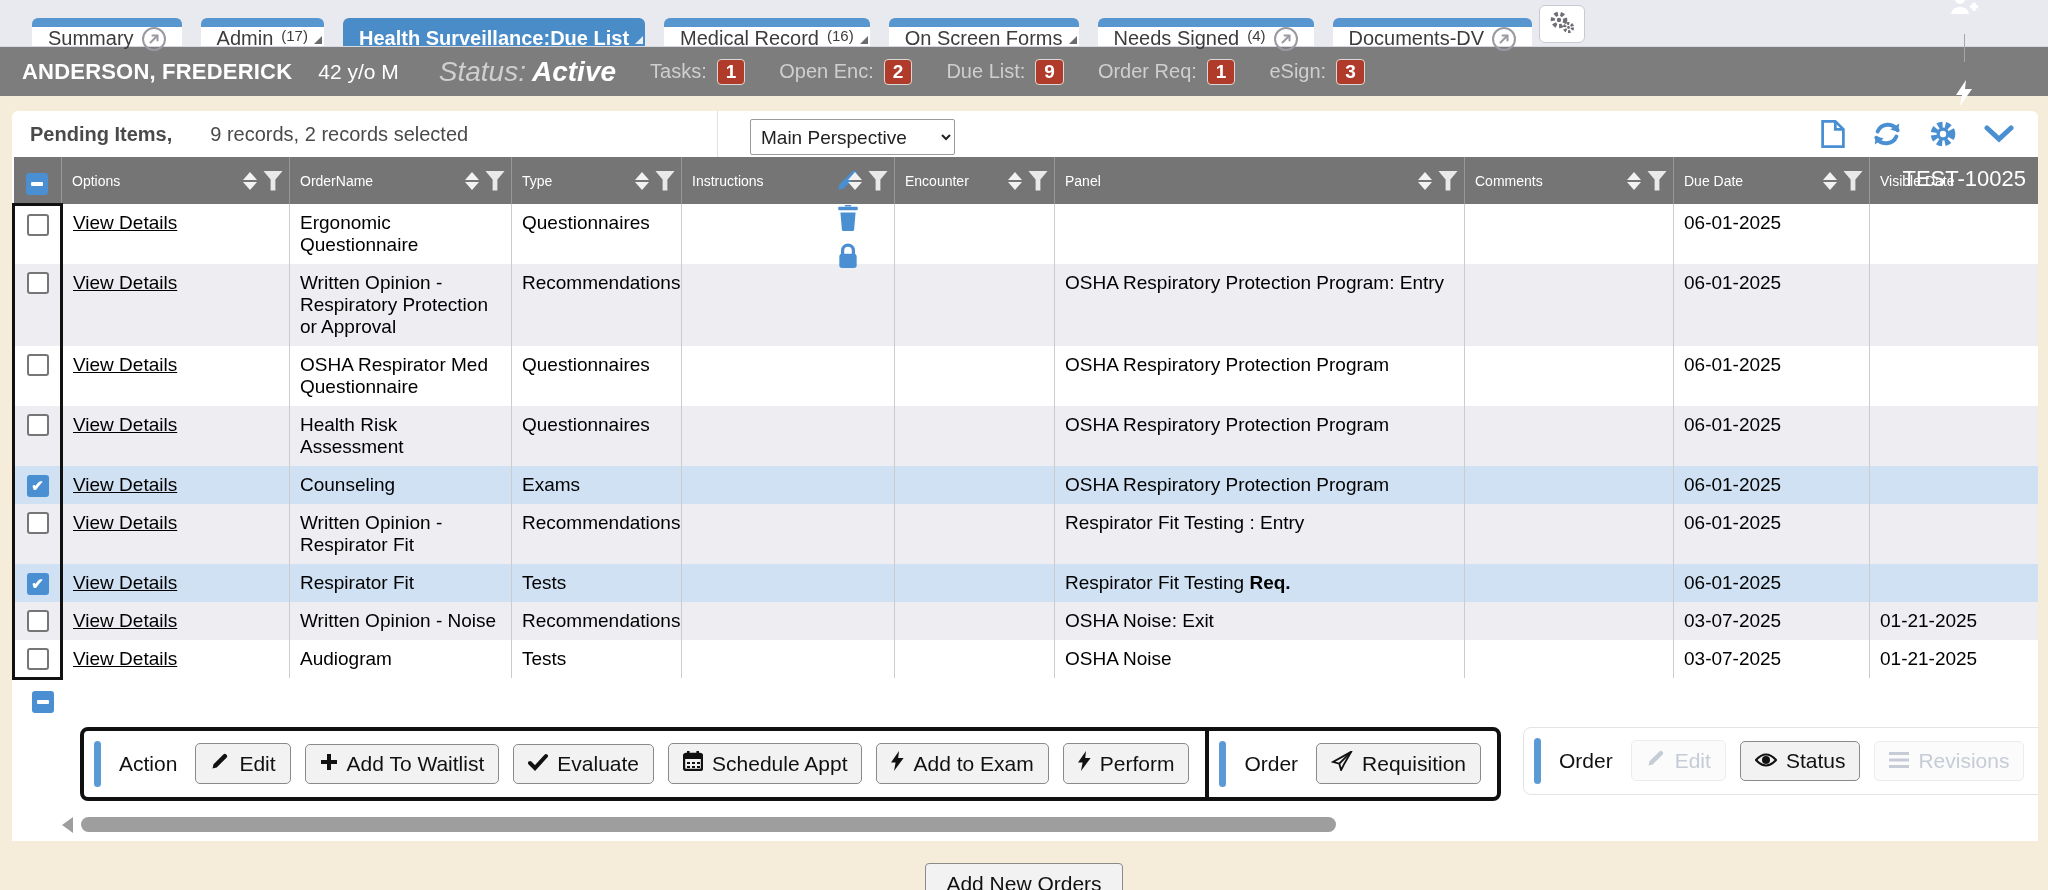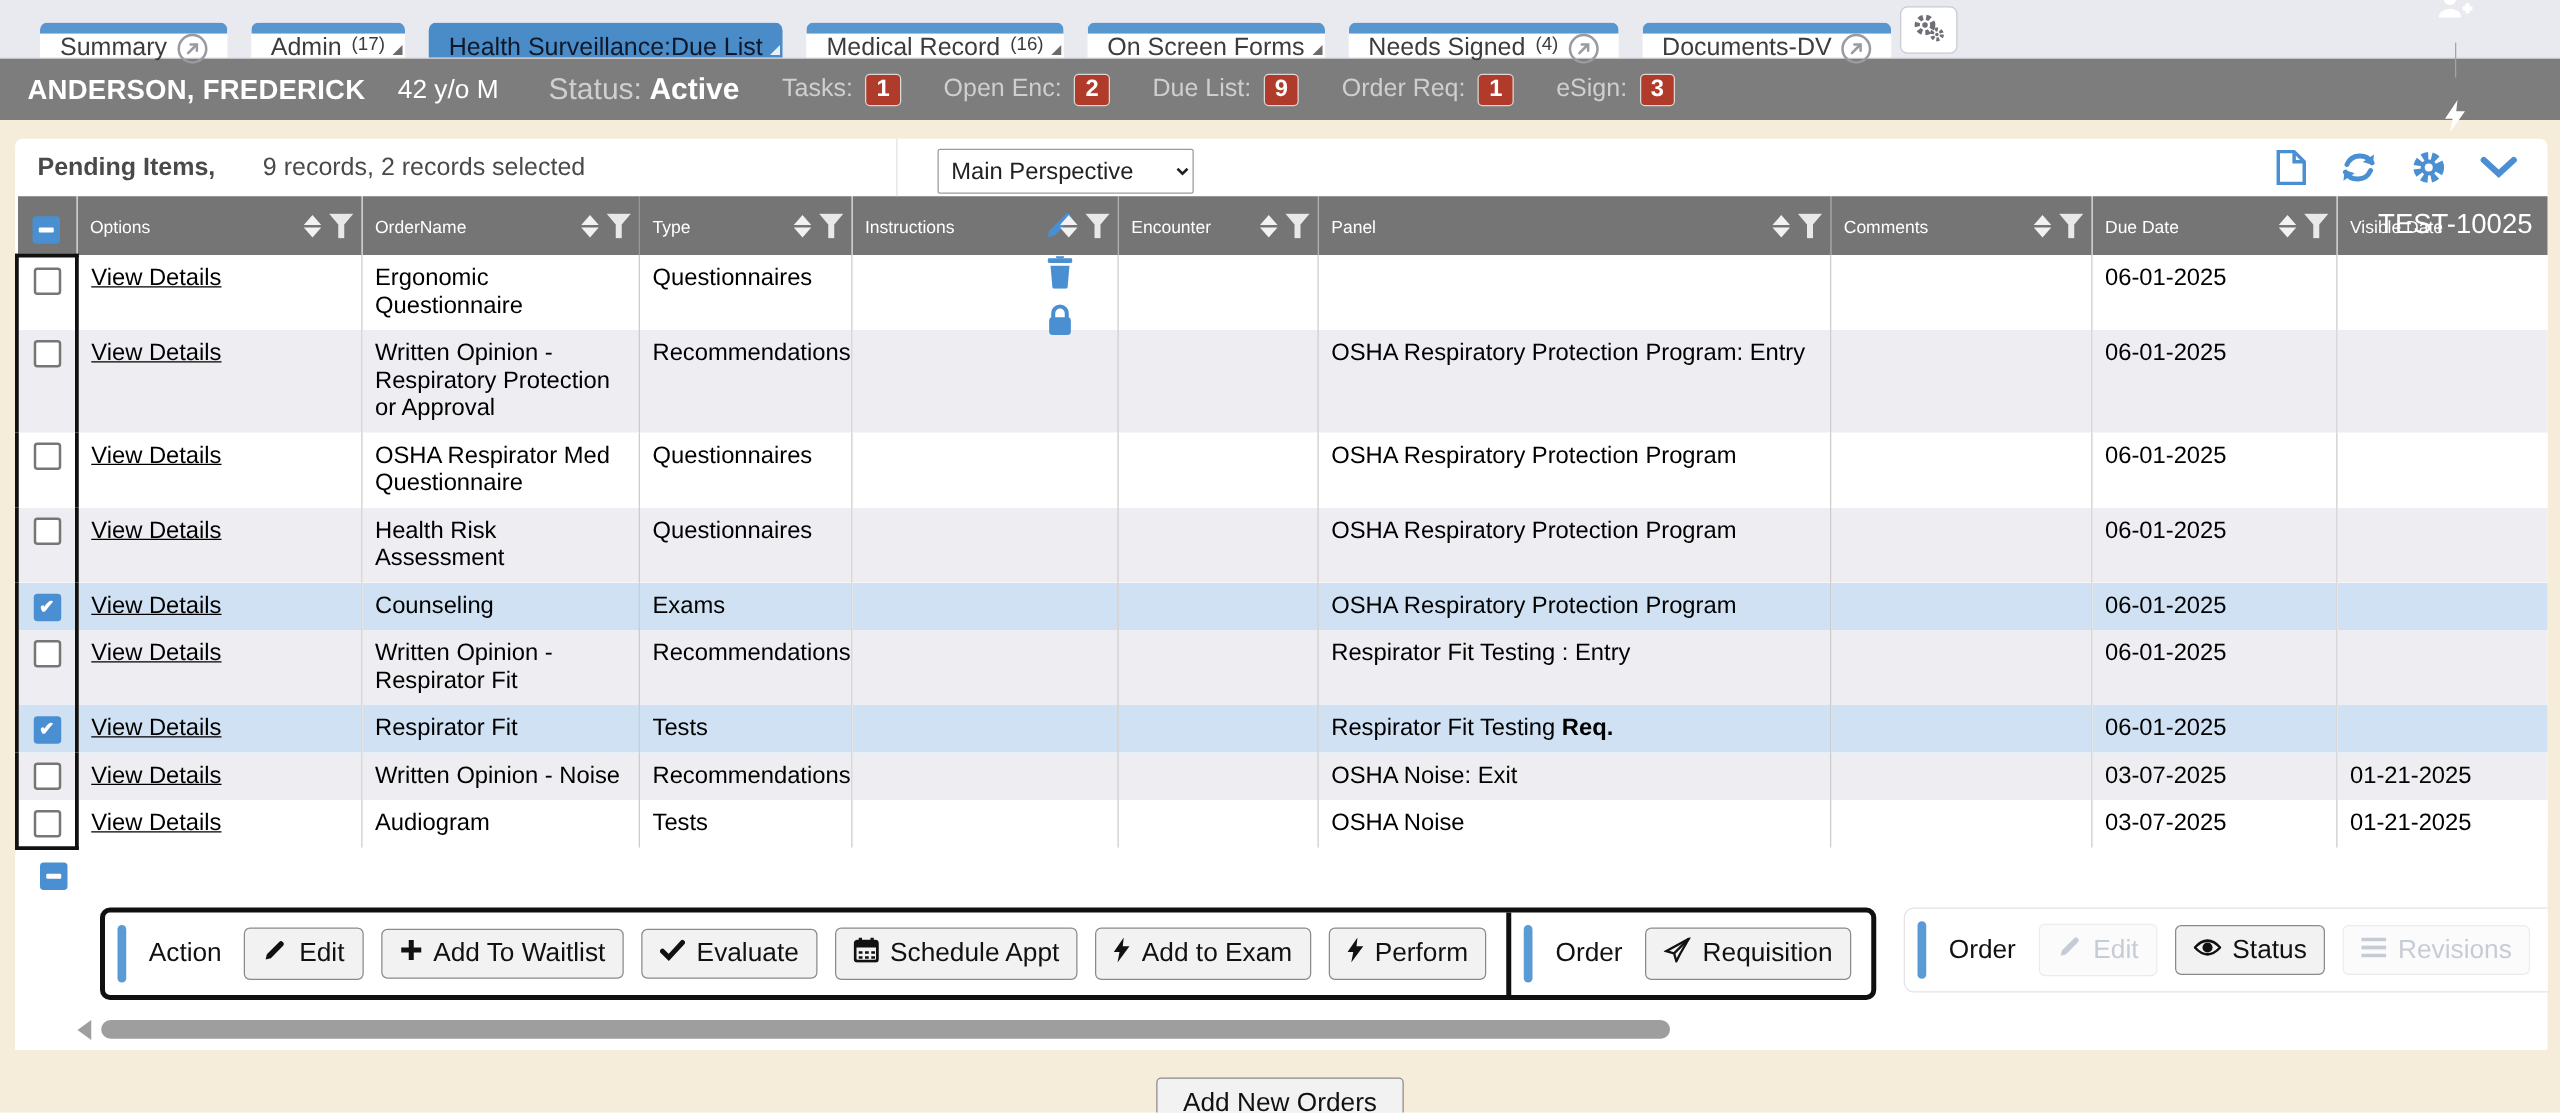--- a/index.html
+++ b/index.html
@@ -3,31 +3,31 @@
 <meta charset="utf-8">
 <style>
   * { margin:0; padding:0; box-sizing:border-box; }
   html,body { width:2048px; height:890px; overflow:hidden; }
   body { font-family:"Liberation Sans", sans-serif; background:#f5edda; }
 
   
   .tabbar { height:47px; background:#e9e9f0; display:flex; align-items:flex-end; padding:0 0 0 20px; gap:7px; border-bottom:1px solid #d8d8e0; }
   .tab { position:relative; background:#ffffff; border-radius:6px 6px 0 0; border-top:9px solid #5796cf; height:28px; display:flex; align-items:flex-start; gap:8px; padding:0 16px; font-size:20px; color:#3c3c3c; cursor:pointer; white-space:nowrap;margin-left:12px; }
   .tab .cnt { font-size:15px; color:#3c3c3c; }
-  .tab.active { background:#4a8cc7; border-top-color:#4a8cc7; color:#0f172a; font-weight:normal; }
+  .tab.active { background:#4a8cc7; border-top-color:#4a8cc7; color:#ffffff; font-weight:bold; }
   .tab .corner { position:absolute; right:2px; bottom:2px; width:0; height:0; border-left:8px solid transparent; border-bottom:8px solid #6b6b6b; }
   .tab.active .corner { border-bottom-color:#e8f0f8; }
   .popup-ico { width:24px; height:24px; border:2px solid #9a9aa2; border-radius:50%; color:#9a9aa2; display:inline-flex; align-items:center; justify-content:center; font-size:14px; font-weight:bold; }
   .gear-tab { background:#fff; border:1px solid #c9c9d2; border-radius:6px; height:38px; width:46px; margin-bottom:3px; display:flex; align-items:center; justify-content:center; color:#6e6e76; cursor:pointer; }
 
   
   .patientbar { height:49px; background:#7d7d7d; display:flex; align-items:center; padding:0 22px; color:#fff; }
   .pb-name { font-size:22px; font-weight:bold; letter-spacing:.2px; }
   .pb-age { font-size:21px; margin-left:26px; }
-  .pb-status { margin-left:40px; font-size:24px; color:#cfcfcf; }
+  .pb-status { margin-left:40px; font-size:28px; color:#cfcfcf;font-style:italic; }
   .pb-status b { color:#fff; font-weight:bold; margin-left:6px; }
   .pb-counter { margin-left:34px; font-size:20px; color:#cfcfcf; display:flex; align-items:center; gap:10px; }
   .badge { background:#b13b2b; border:1px solid #d9d9d9; color:#fff; font-weight:bold; border-radius:4px; padding:1px 8px; font-size:19px; }
   .pb-right { margin-left:auto; display:flex; align-items:center; gap:18px; color:#fff;flex-direction:column; }
   .pb-sep { width:1px; height:28px; background:#a5a5a5; }
   .pb-id { font-size:22px; }
   .pb-right svg { display:block; }
 
   
   .panel { margin:15px 12px 0 12px; background:#fff; border-radius:6px 6px 0 0; width:2026px; overflow:hidden; }

